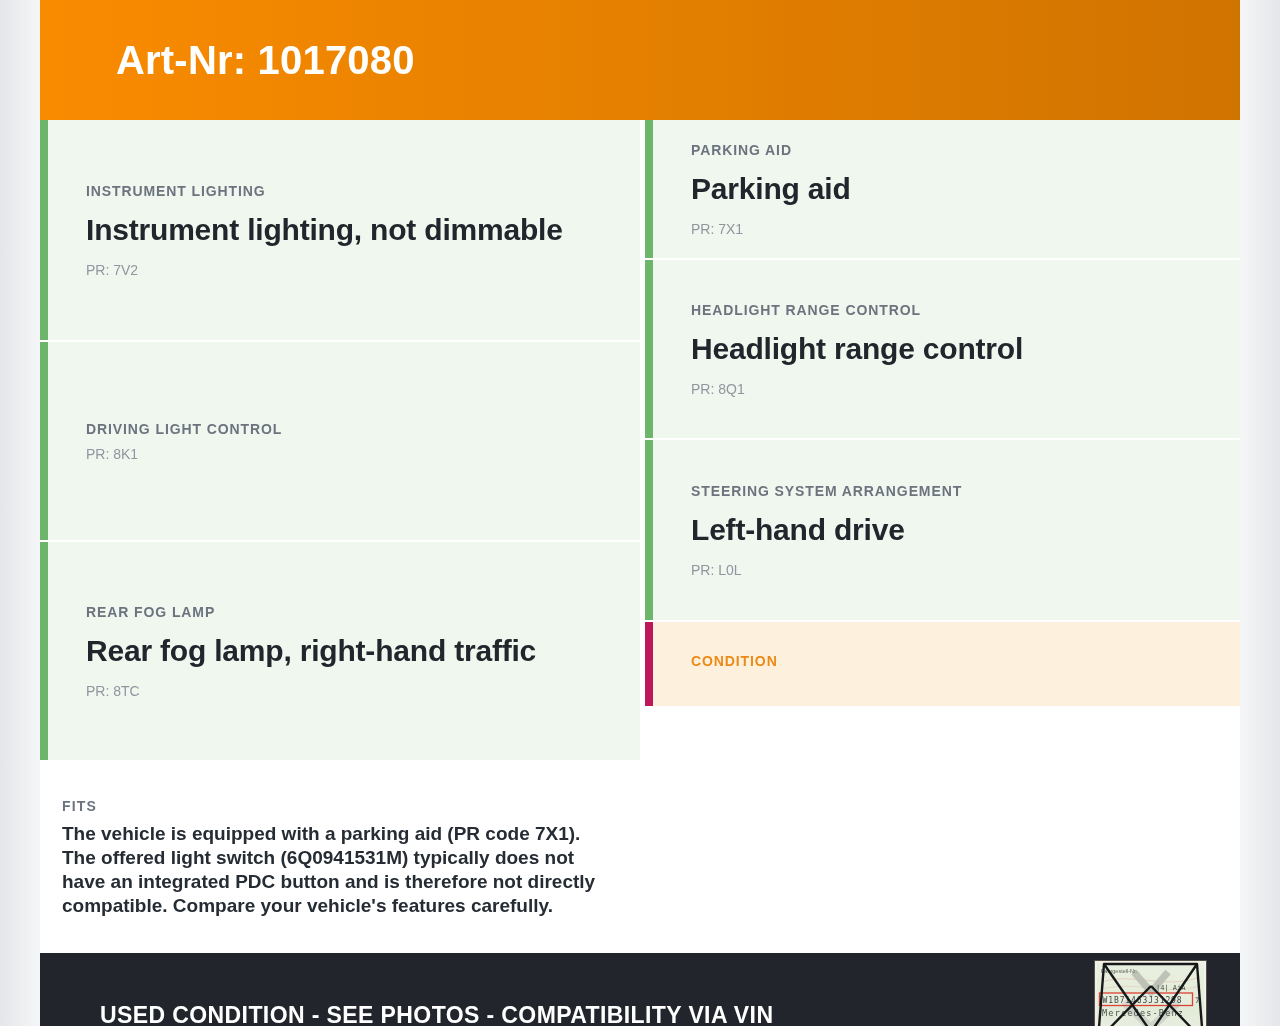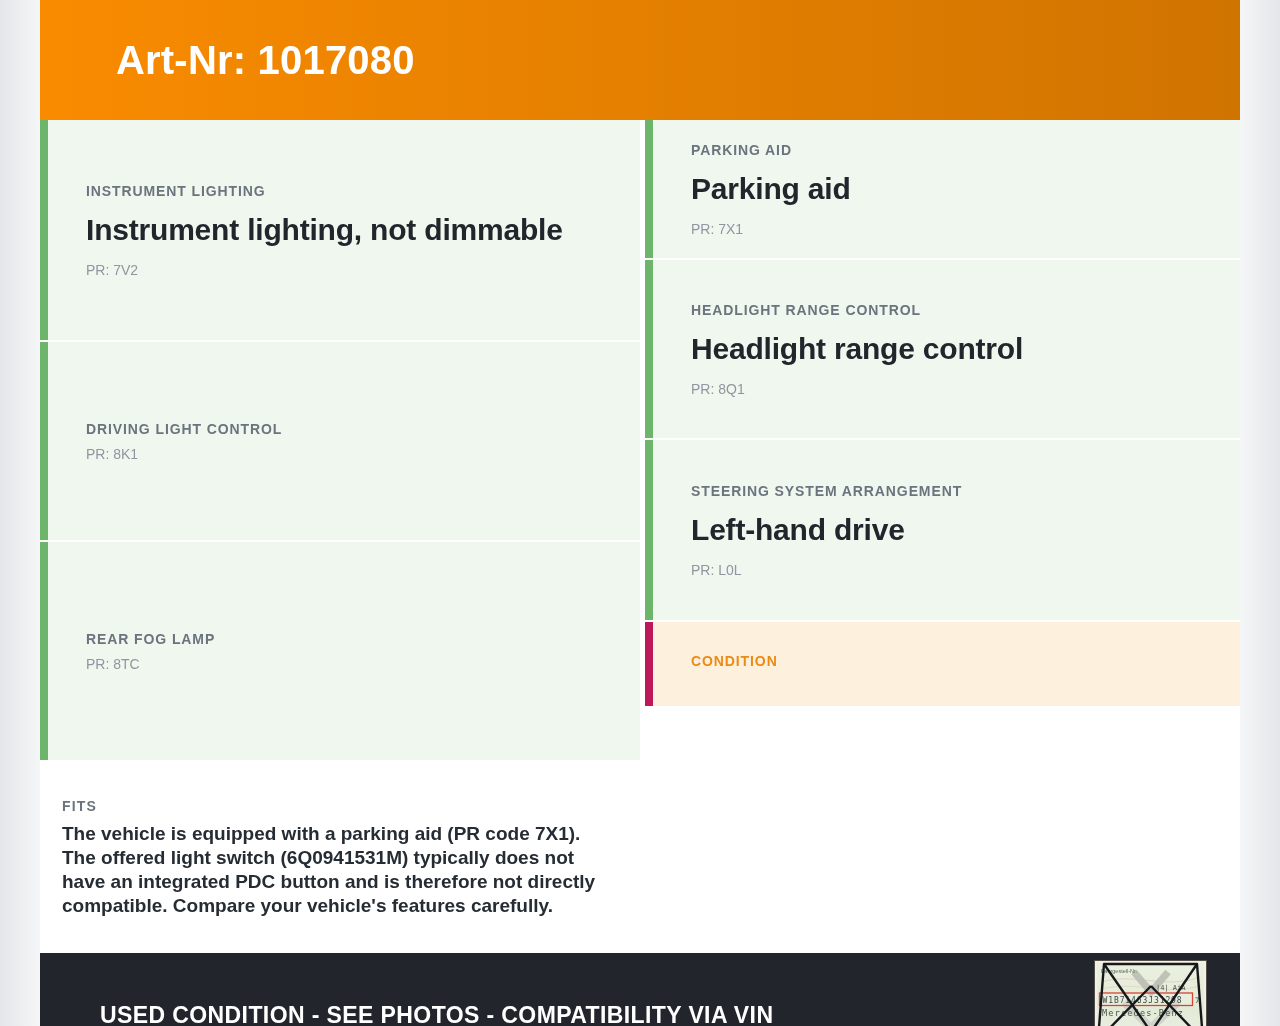--- a/index.html
+++ b/index.html
@@ -88,20 +88,21 @@
         <div class="label">INSTRUMENT LIGHTING</div>
         <h2 class="title">Instrument lighting, not dimmable</h2>
         <div class="pr">PR: 7V2</div>
       </article>
       <article class="card feature lh2">
         <div class="label">DRIVING LIGHT CONTROL</div>
         <div class="pr">PR: 8K1</div>
       </article>
       <article class="card feature lh3">
         <div class="label">REAR FOG LAMP</div>
+        <h2 class="title">Rear fog lamp, right-hand traffic</h2>
         <div class="pr">PR: 8TC</div>
       </article>
       <article class="card fits">
         <div class="label">FITS</div>
         <div class="fits-text">The vehicle is equipped with a parking aid (PR code 7X1). The offered light switch (6Q0941531M) typically does not have an integrated PDC button and is therefore not directly compatible. Compare your vehicle's features carefully.</div>
       </article>
     </section>
 
     <section class="col">
       <article class="card feature rh1">

